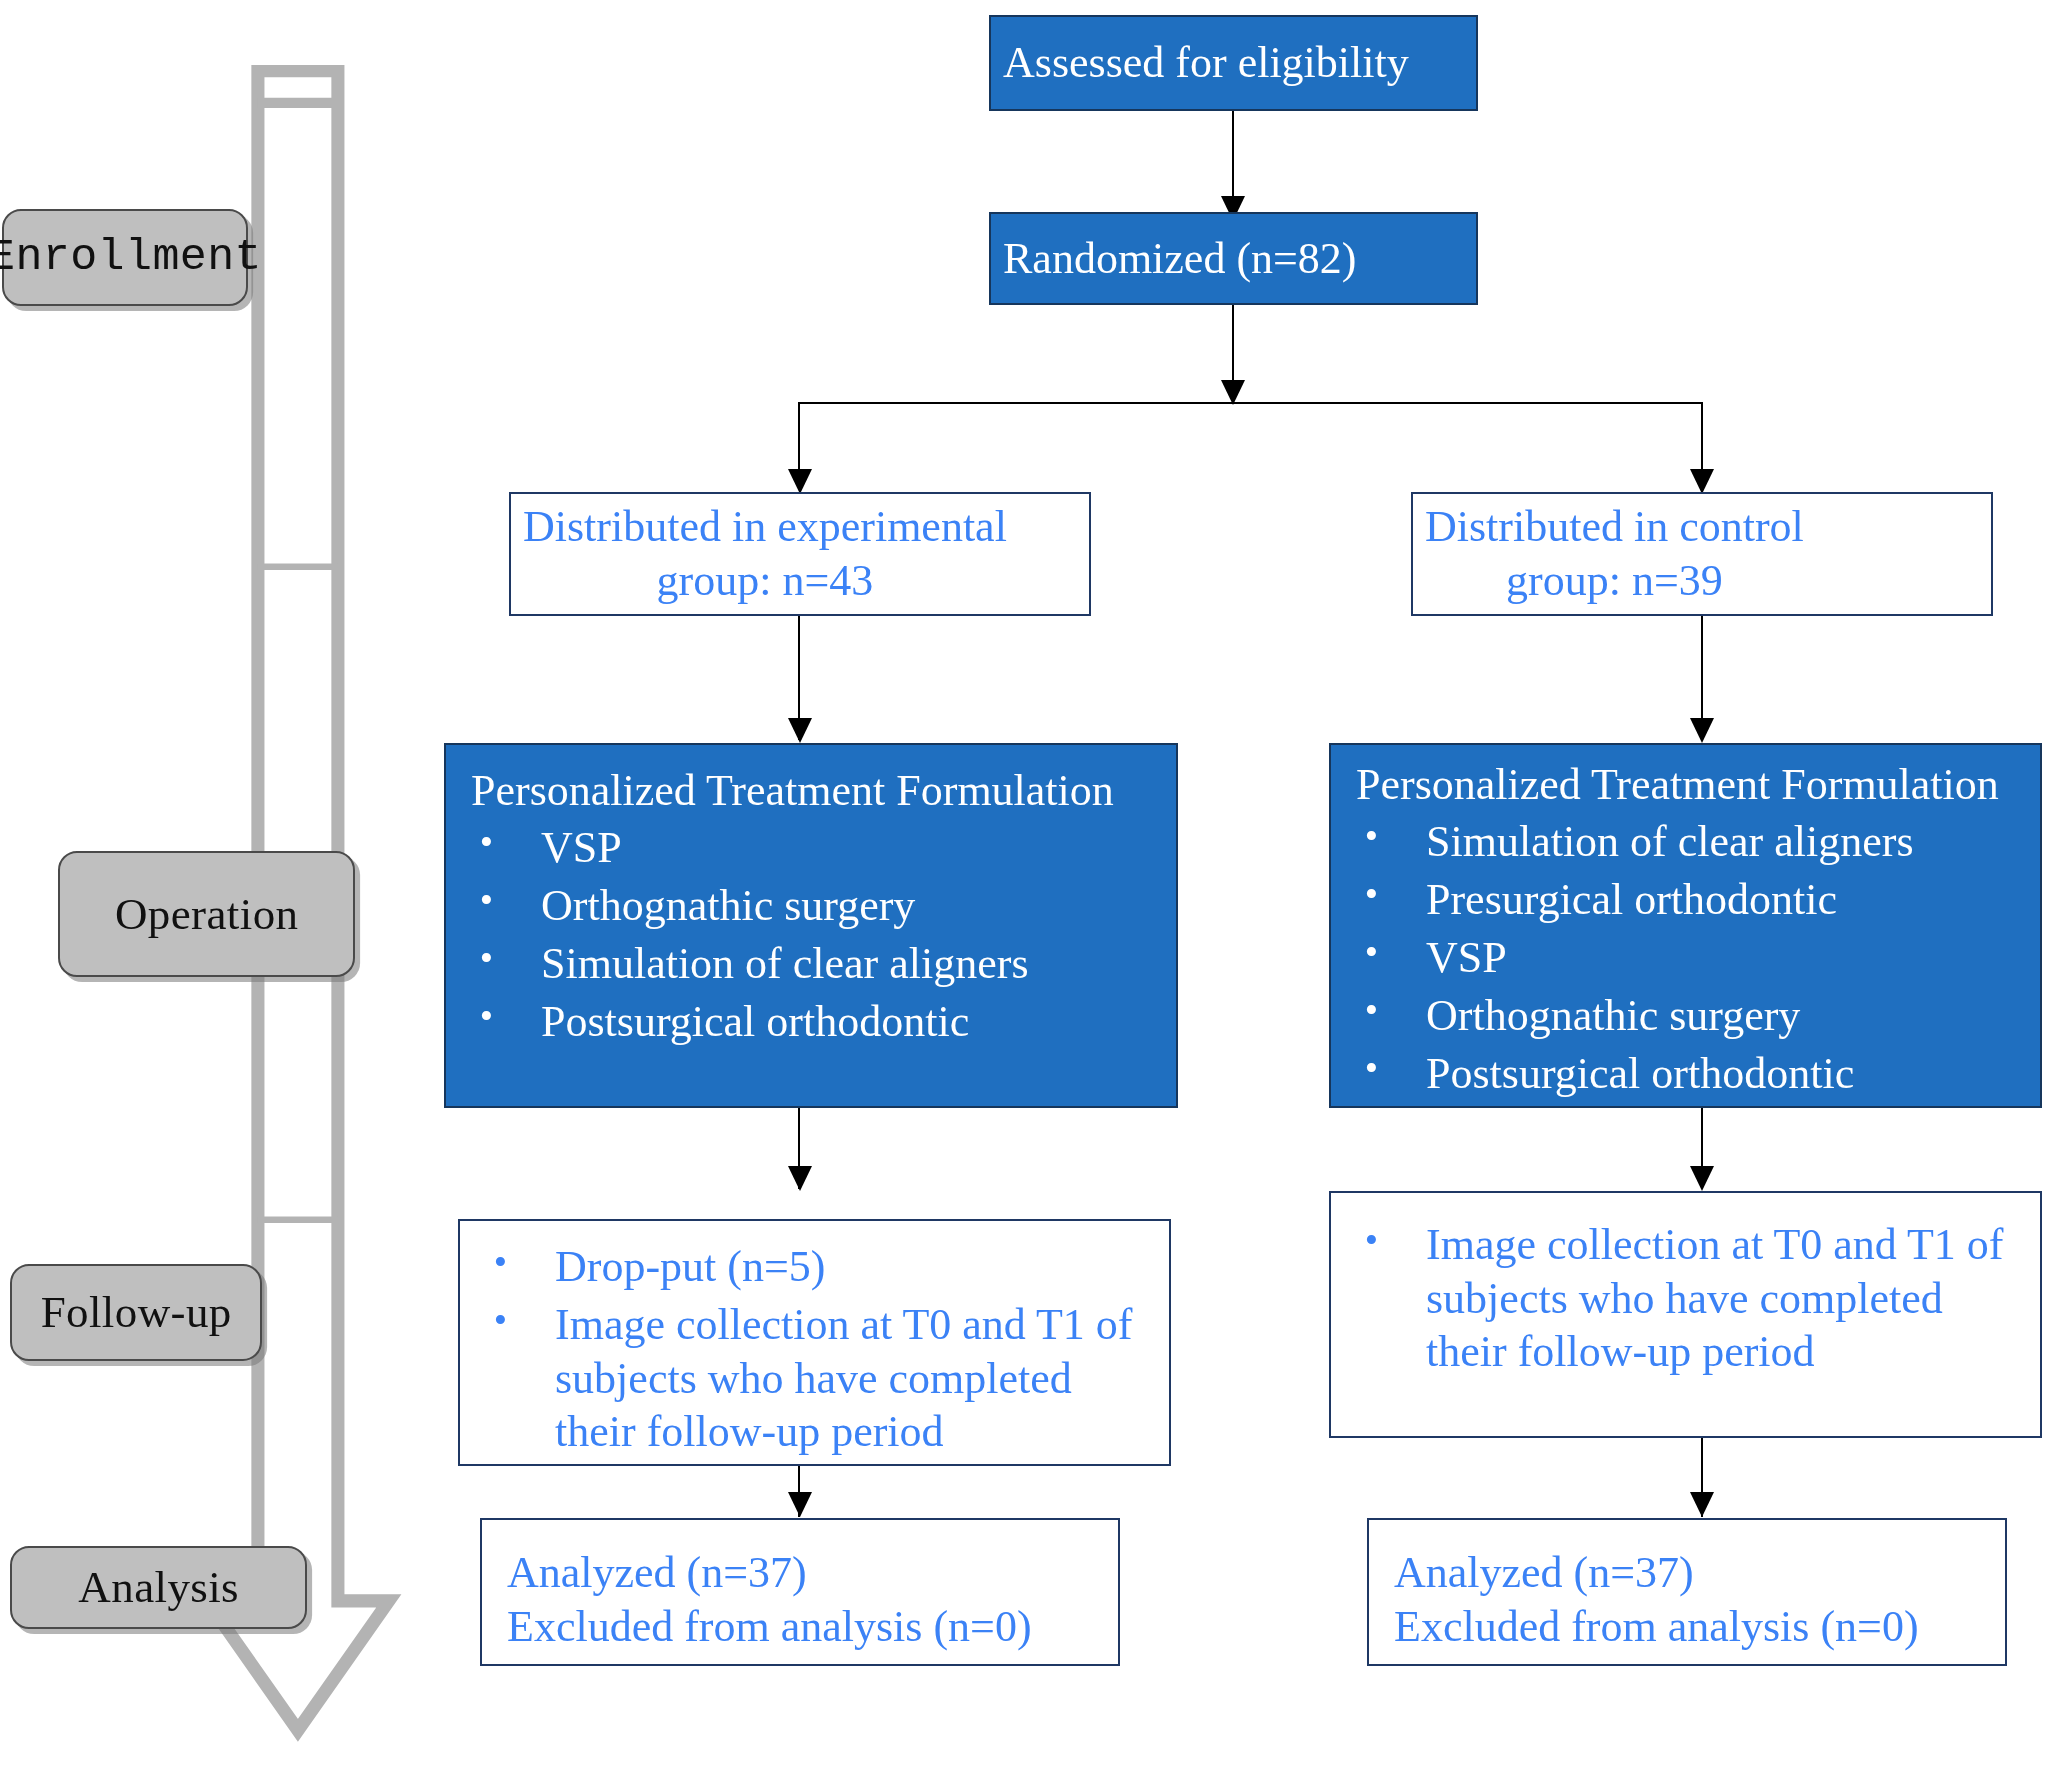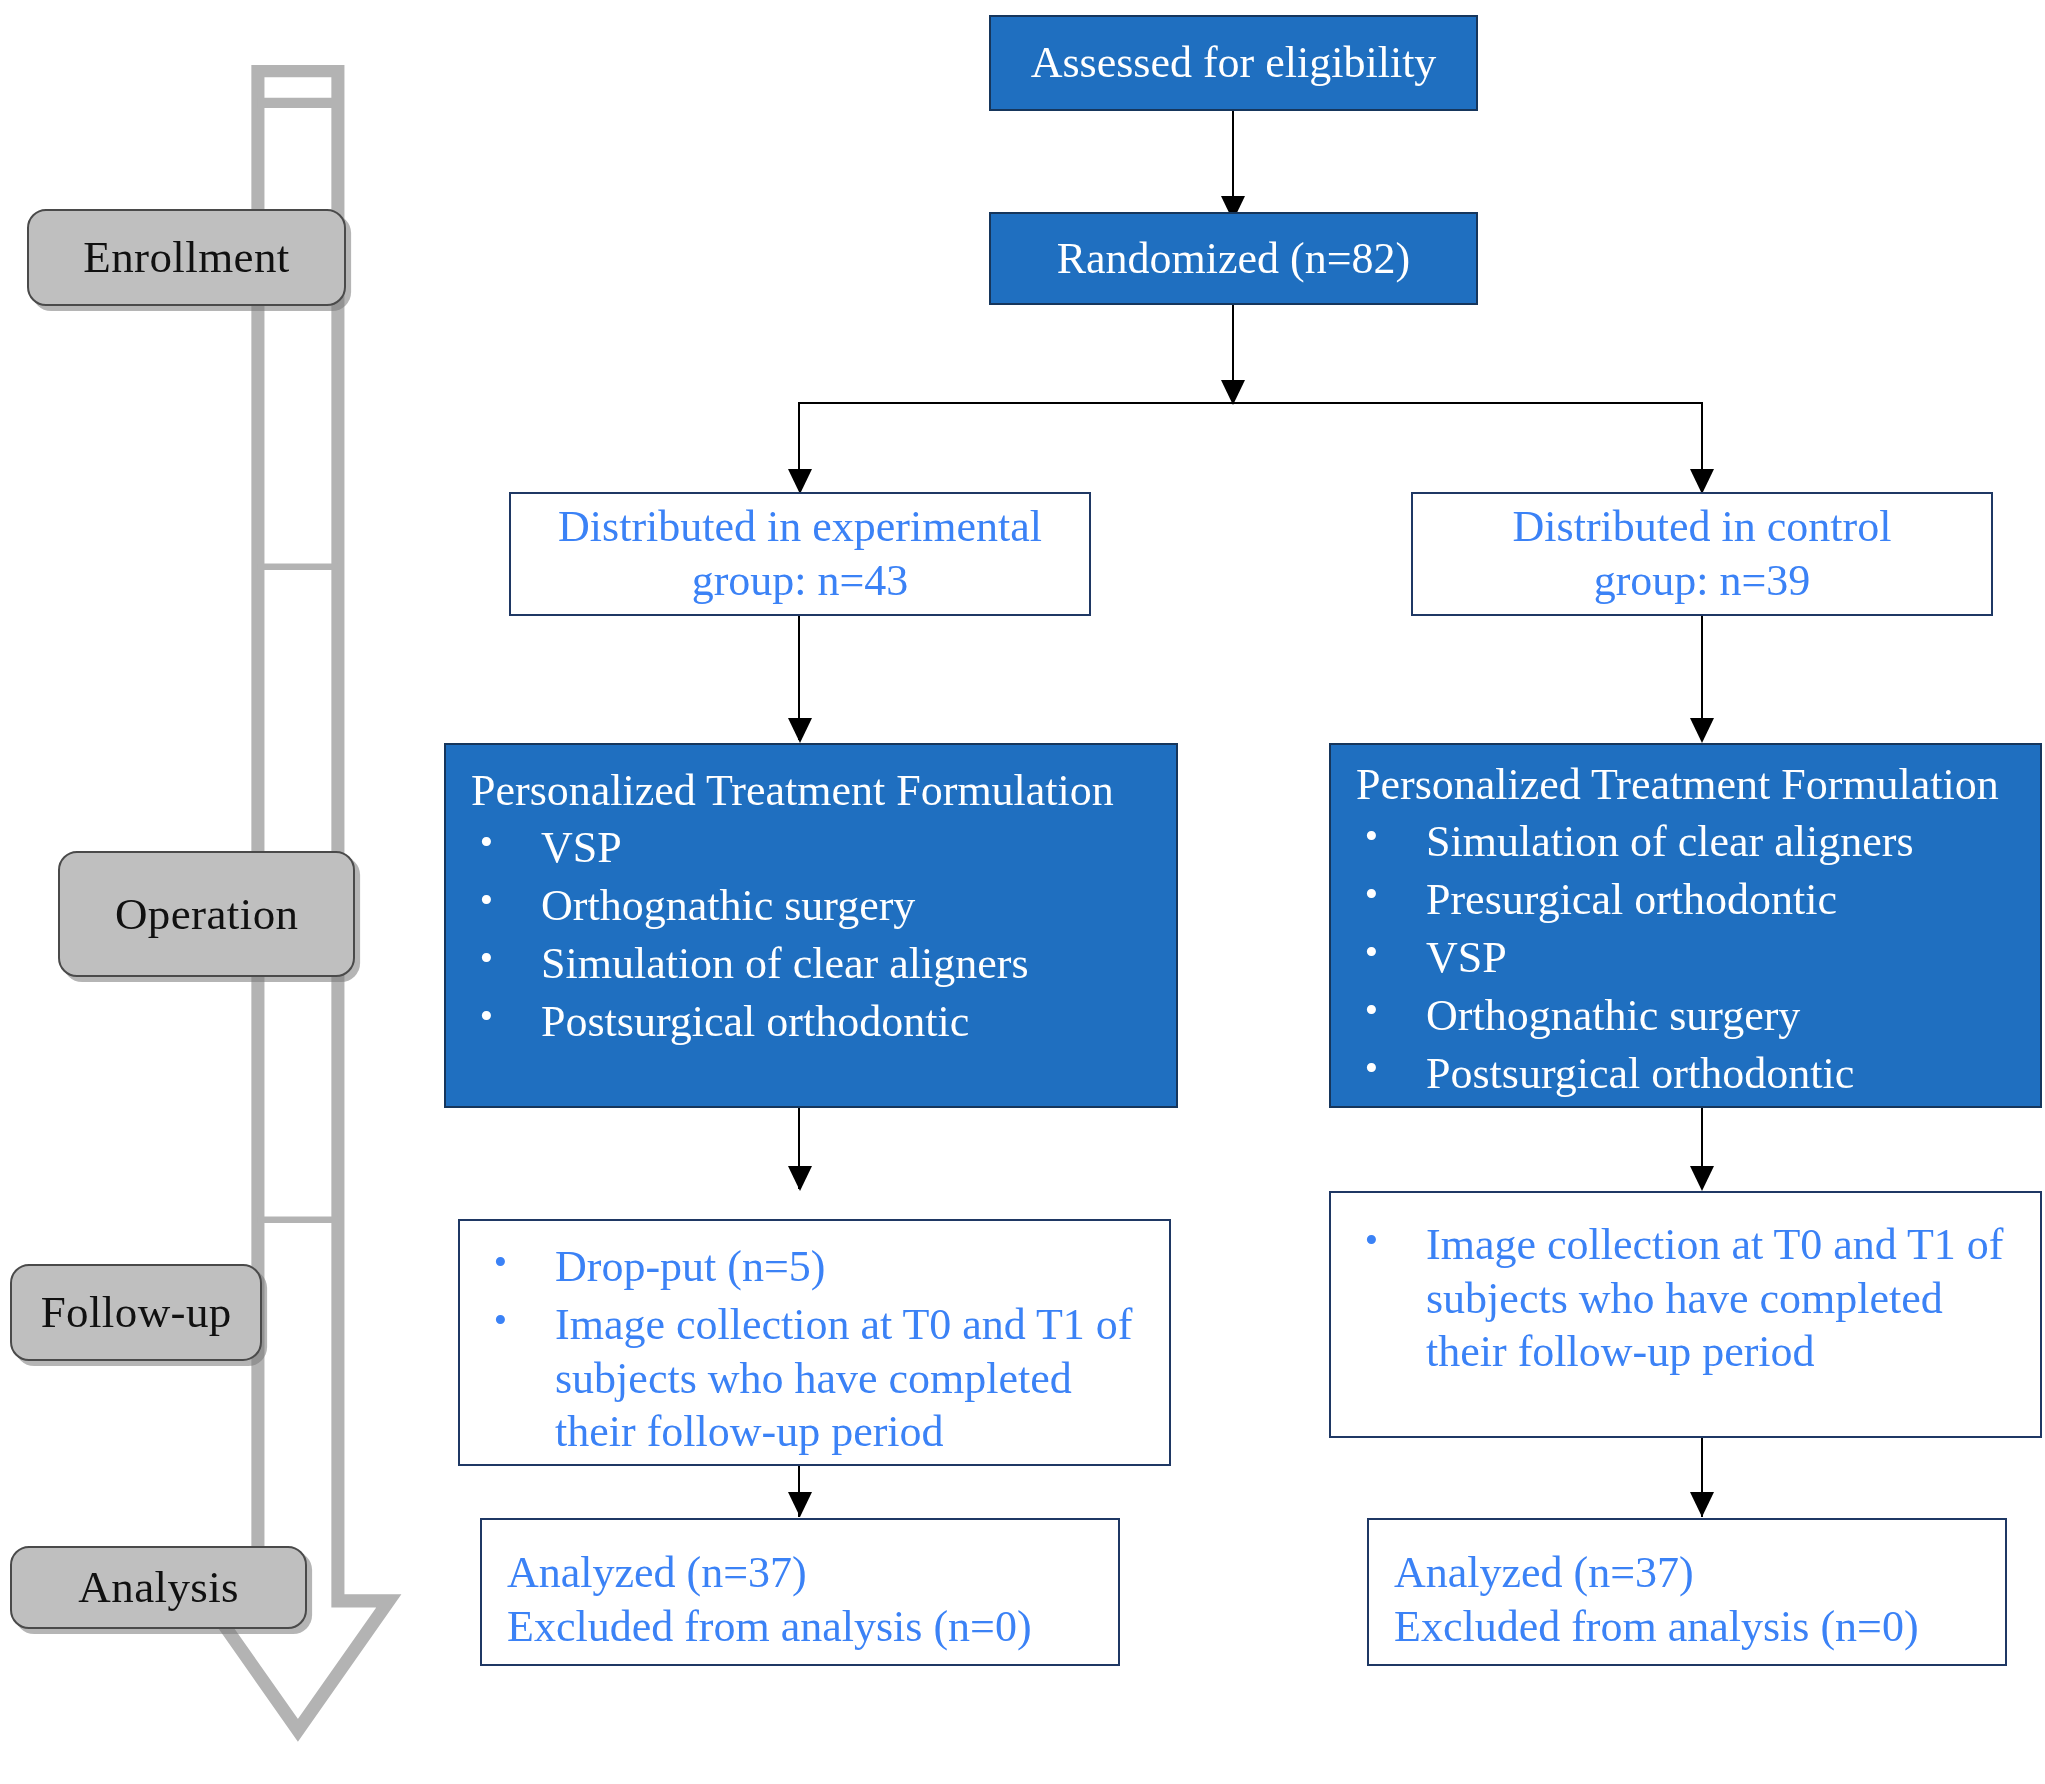--- a/index.html
+++ b/index.html
@@ -47,22 +47,22 @@
     z-index: 4;
   }
   .flow-box.blue {
     background: #1F6FC0;
     color: #ffffff;
     border: 2.9px solid #16365c;
   }
   .flow-box.center {
     display: flex;
     align-items: center;
-    justify-content: center;
     text-align: center;
+    padding-left: 12px;
   }
   .flow-box.pad {
     padding: 19px 22px 14.5px 25px;
   }
   .box-title {
     margin: 0 0 2.9px 0;
     white-space: nowrap;
   }
   .bullets {
     list-style: none;
@@ -123,21 +123,21 @@
       <polygon points="125,8 235,8 235,2112 305,2112 180,2290 55,2112 125,2112" fill="none" stroke="#b3b3b3" stroke-width="18" stroke-linejoin="miter"></polygon>
 
       <line x1="125" y1="52" x2="235" y2="52" stroke="#b3b3b3" stroke-width="14"></line>
 
       <line x1="125" y1="690" x2="235" y2="690" stroke="#b3b3b3" stroke-width="9"></line>
       <line x1="125" y1="1208" x2="235" y2="1208" stroke="#b3b3b3" stroke-width="9"></line>
       <line x1="125" y1="1588" x2="235" y2="1588" stroke="#b3b3b3" stroke-width="9"></line>
     </svg>
   </div>
 
-  <div class="abs stage-pill" style="left:27px; top:209px; width:319px; height:97px;">
+  <div class="abs stage-pill" style="left:2px; top:209px; width:246px; height:97px;font-family:Liberation Mono, monospace;">
     <span>Enrollment</span>
   </div>
 
   <div class="abs stage-pill" style="left:10.2px; top:851px; width:297px; height:126px;margin-left:48px;">
     <span>Operation</span>
   </div>
 
   <div class="abs stage-pill" style="left:10.2px; top:1264px; width:252px; height:97px;">
     <span>Follow-up</span>
   </div>

